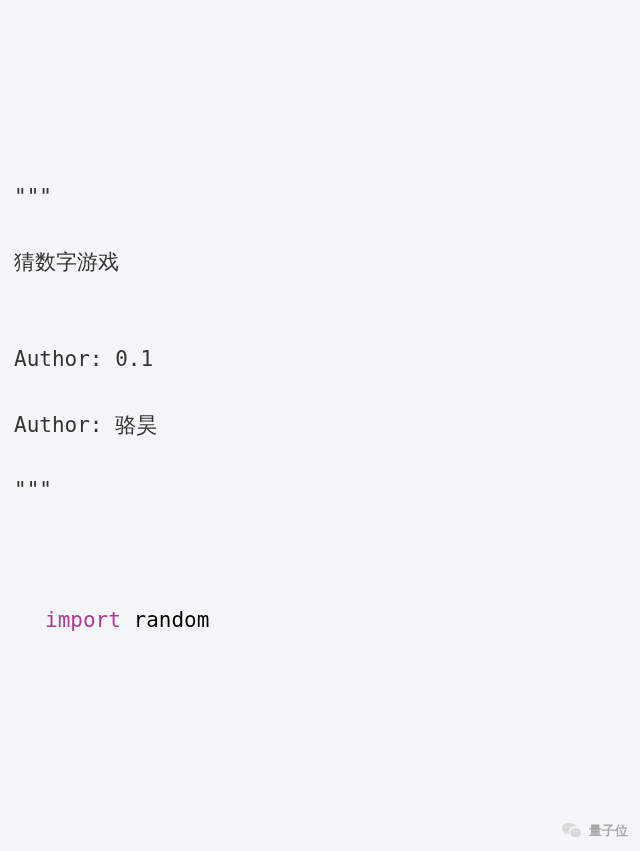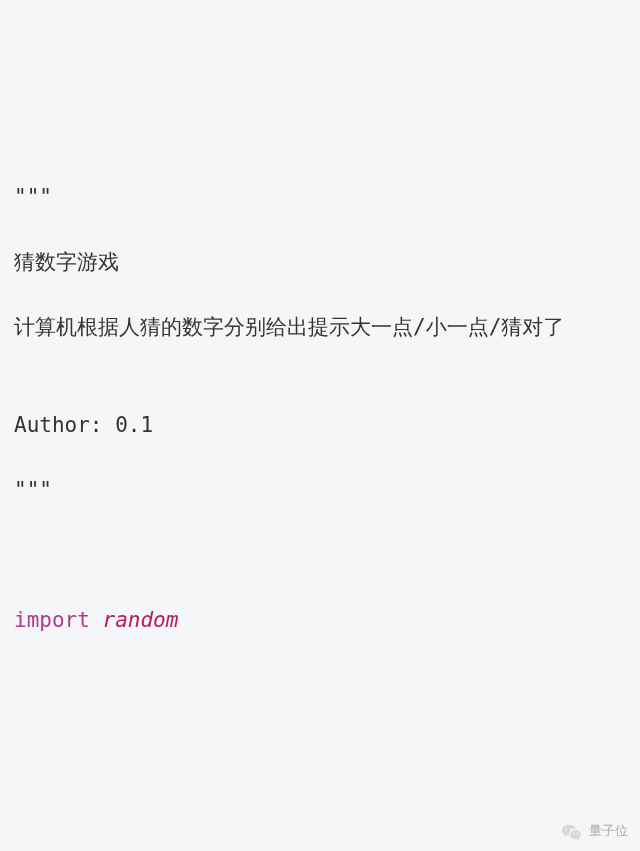--- a/index.html
+++ b/index.html
@@ -9,36 +9,36 @@
       background: #f5f6f8;
       font-family: "SF Mono", "Monaco", "Consolas", "DejaVu Sans Mono", monospace;
       font-size: 21px;
       line-height: 1.55;
       padding: 18px 14px;
       color: #333;
       white-space: pre;
       position: relative;
     }
     .line { display: block; }
-    .kw { color: #b33893; }
-    .id { color: #be185d; font-style: italic; }
-    .watermark { position: absolute; bottom: 10px; right: 12px; display: flex; align-items: flex-end; gap: 6px; opacity: 0.7; font-family: sans-serif; font-size: 13px; color: #888; white-space: nowrap; }
+    .kw { color: #b33893; margin-left: 31px; }
+    .id { color: #000000; }
+    .watermark { position: absolute; bottom: 10px; right: 12px; display: flex; align-items: flex-start; gap: 6px; opacity: 0.7; font-family: sans-serif; font-size: 13px; color: #888; white-space: nowrap; font-weight: bold; }
     .watermark-icon { width: 22px; height: 18px; }
   </style>
 </head>
 <body>
 
 
 
 <div>
 <span class="line">"""</span>
 <span class="line">猜数字游戏</span>
-<span class="line">计算机根据人猜的数字分别给出提示大一点/小一点/猜对了</span>
 <span class="line"></span>
 <span class="line">Author: 0.1</span>
+<span class="line">Author: 骆昊</span>
 <span class="line">"""</span>
 <span class="line"> </span>
 <span class="line"><span class="kw">import</span><span class="id"> random</span></span>
 <span class="line"> </span>
 
 
 
 
 
 

